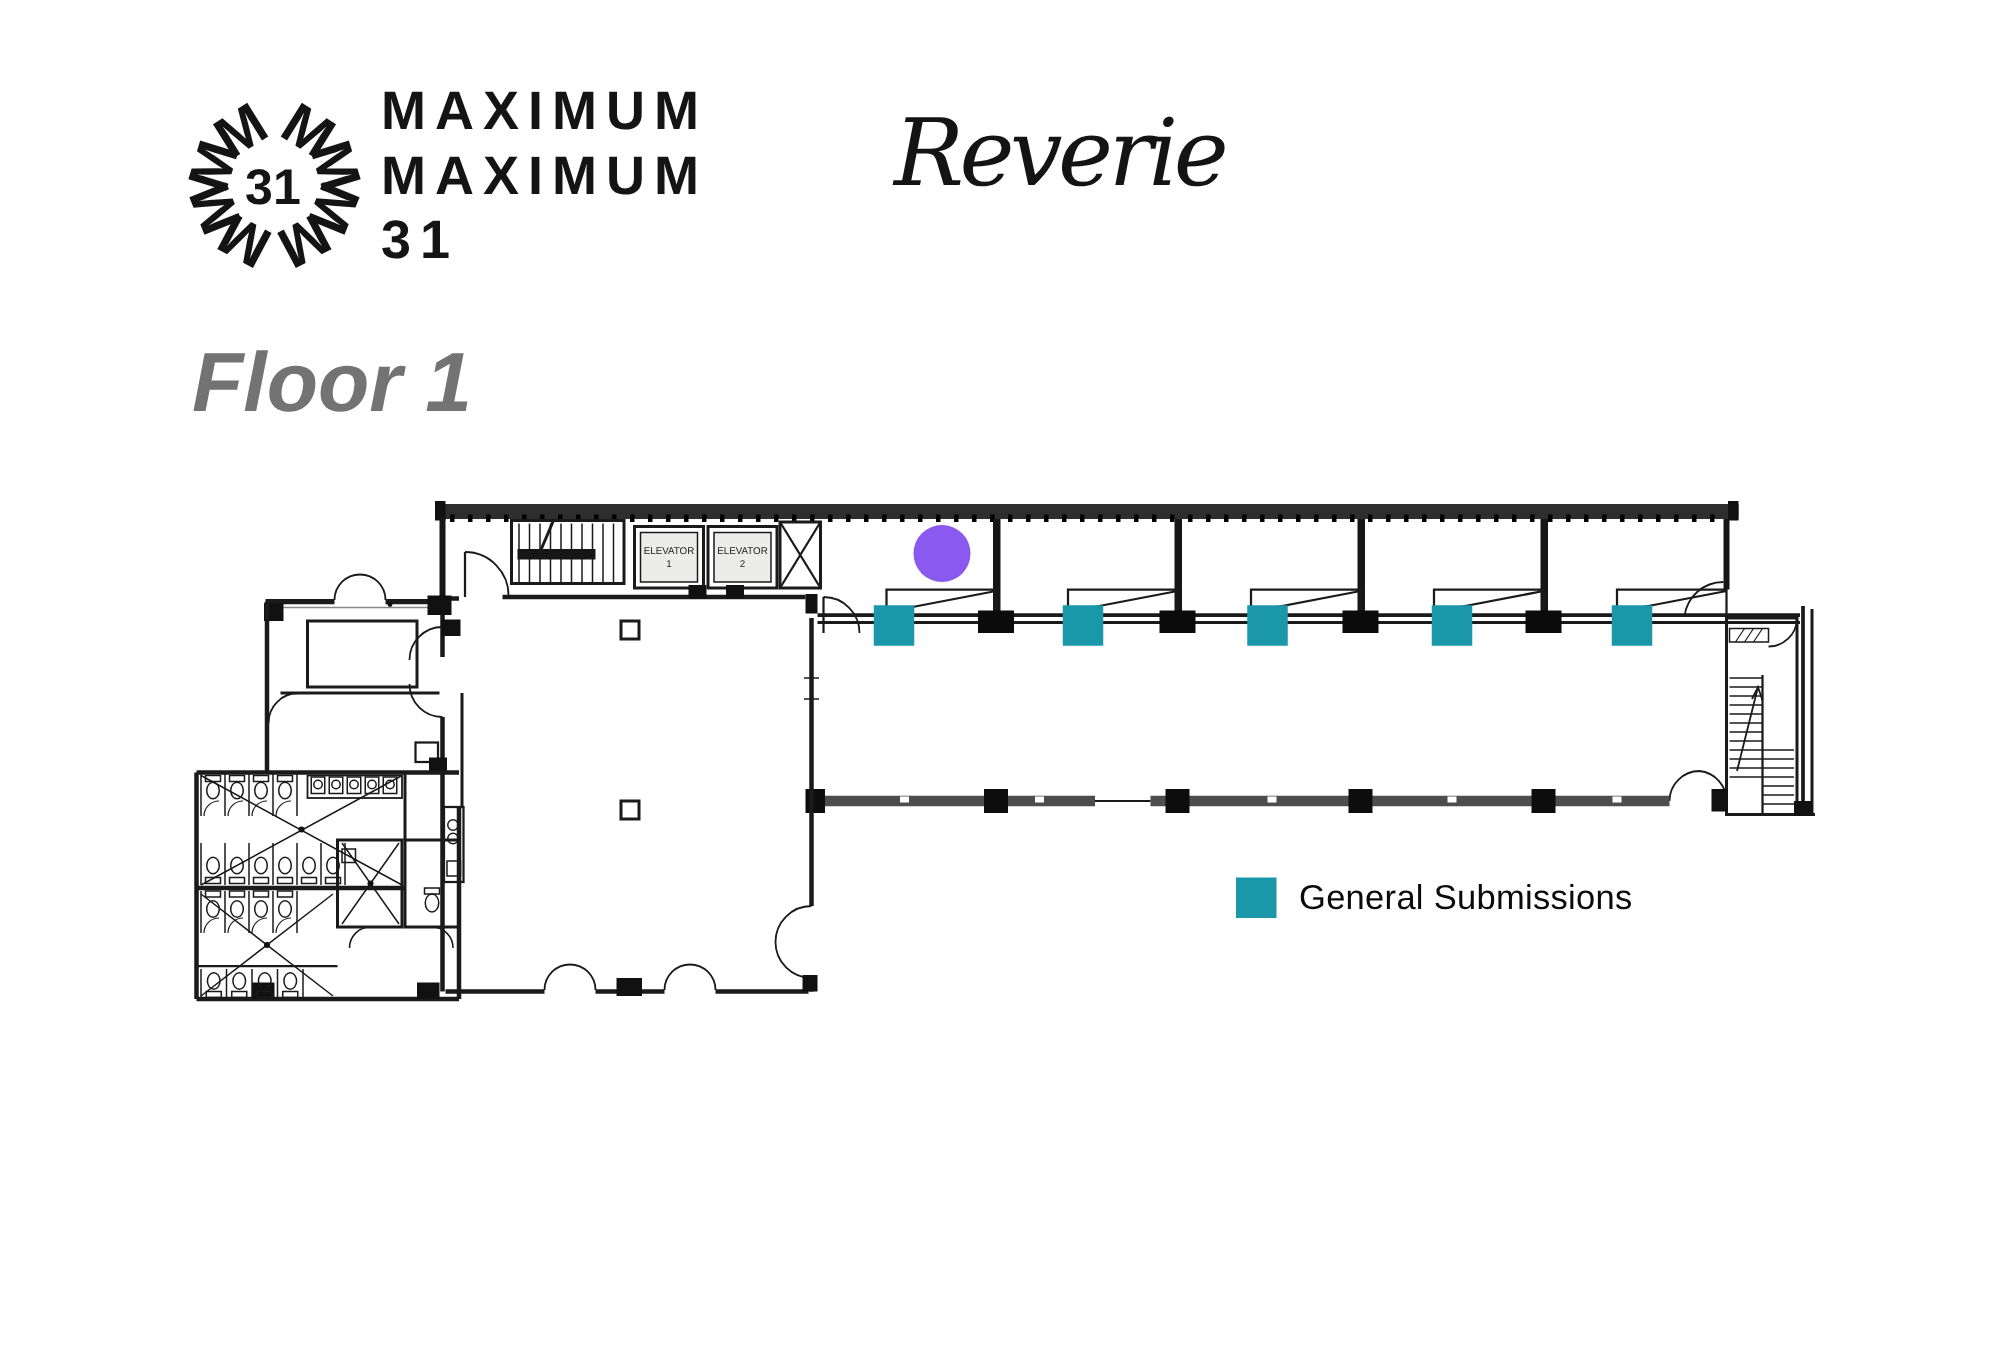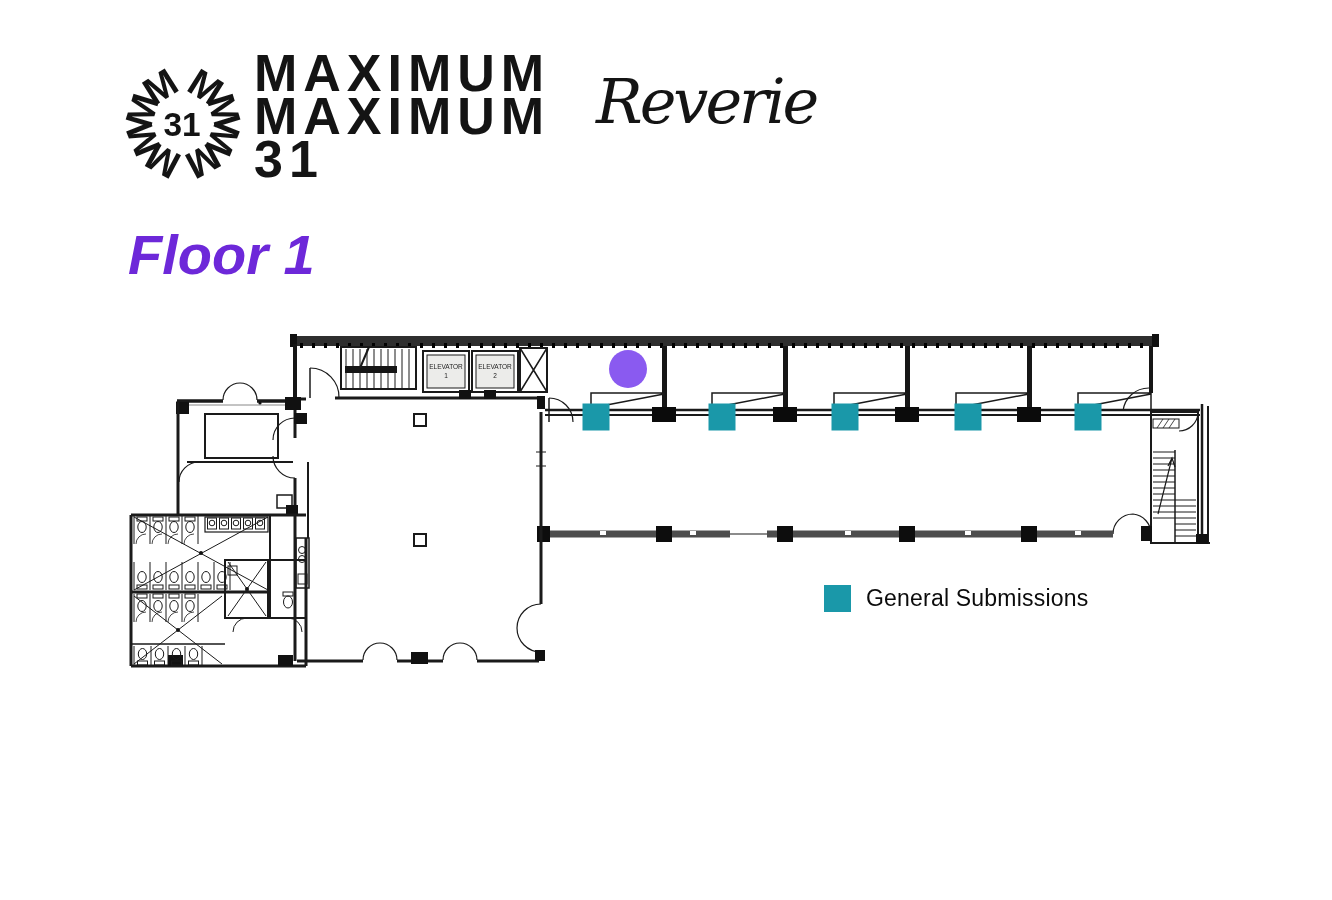--- a/index.html
+++ b/index.html
@@ -4,29 +4,29 @@
 <style>
   html,body{margin:0;padding:0;}
   body{
     width:1332px;height:900px;position:relative;overflow:hidden;
     background:#ffffff;font-family:"Liberation Sans",sans-serif;color:#131313;
   }
   
   .logo-lockup{position:absolute;left:108px;top:46px;display:flex;align-items:flex-start;}
   .logo-mark{width:152px;height:152px;flex:0 0 auto;}
   .logo-words{margin-left:-6px;padding-top:6px;font-weight:bold;
-    font-size:52px;line-height:43px;letter-spacing:6px;color:#141414;white-space:nowrap;}
+    font-size:36px;line-height:43px;letter-spacing:6px;color:#141414;white-space:nowrap;}
   .brand-script{
     position:absolute;left:596px;top:22px;width:360px;height:170px;
     font-family:"DejaVu Serif",serif;font-style:italic;font-weight:500;
     font-size:62px;line-height:160px;color:#141414;letter-spacing:-3px;
   }
   .floor-title{
     position:absolute;left:128px;top:222px;margin:0;
-    font-size:56px;font-weight:bold;font-style:italic;letter-spacing:0px;color:#6d28d9;
+    font-size:56px;font-weight:bold;font-style:italic;letter-spacing:0px;color:#737373;
   }
   
   svg.plan{position:absolute;left:0;top:0;width:1332px;height:900px;}
   .elev-label{font-family:"Liberation Sans",sans-serif;font-size:6.5px;fill:#222;}
   
   .legend{position:absolute;left:816px;top:576px;}
   .legend-row{display:flex;align-items:center;height:44px;margin-bottom:4px;}
   .icon-cell{width:42px;display:flex;align-items:center;justify-content:center;flex:0 0 auto;}
   .swatch-square{width:27px;height:27px;}
   .swatch-circle{width:39px;height:39px;border-radius:50%;}

